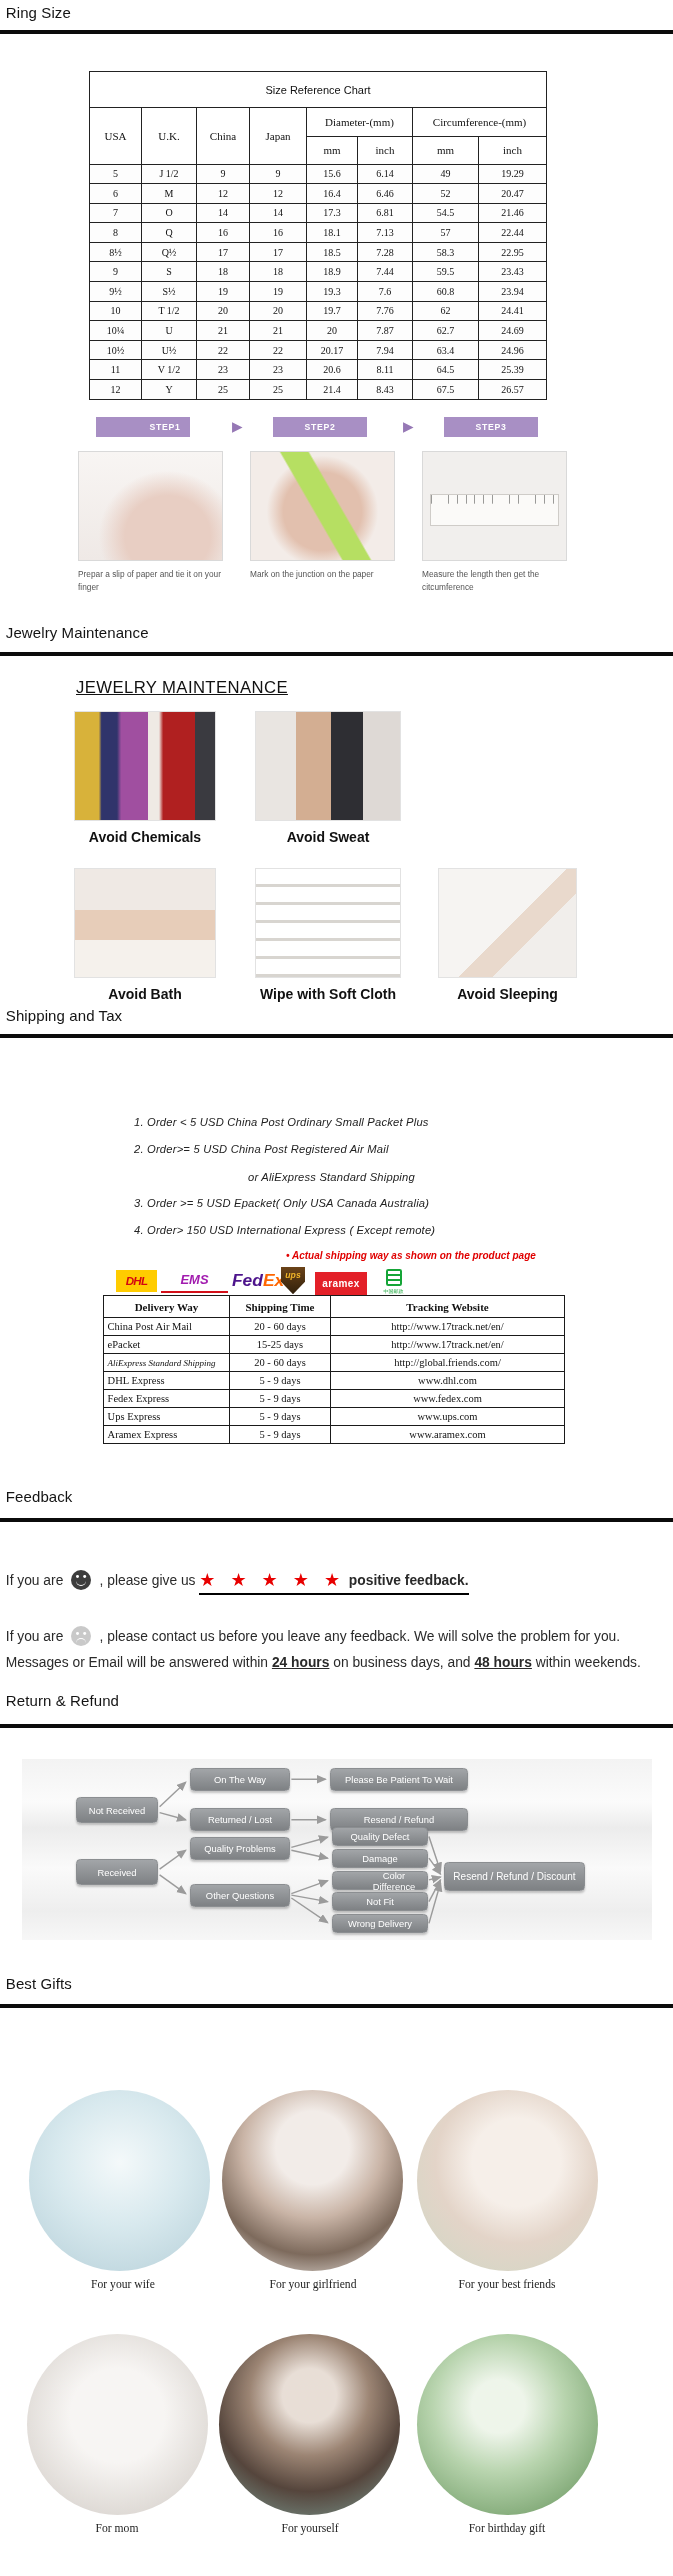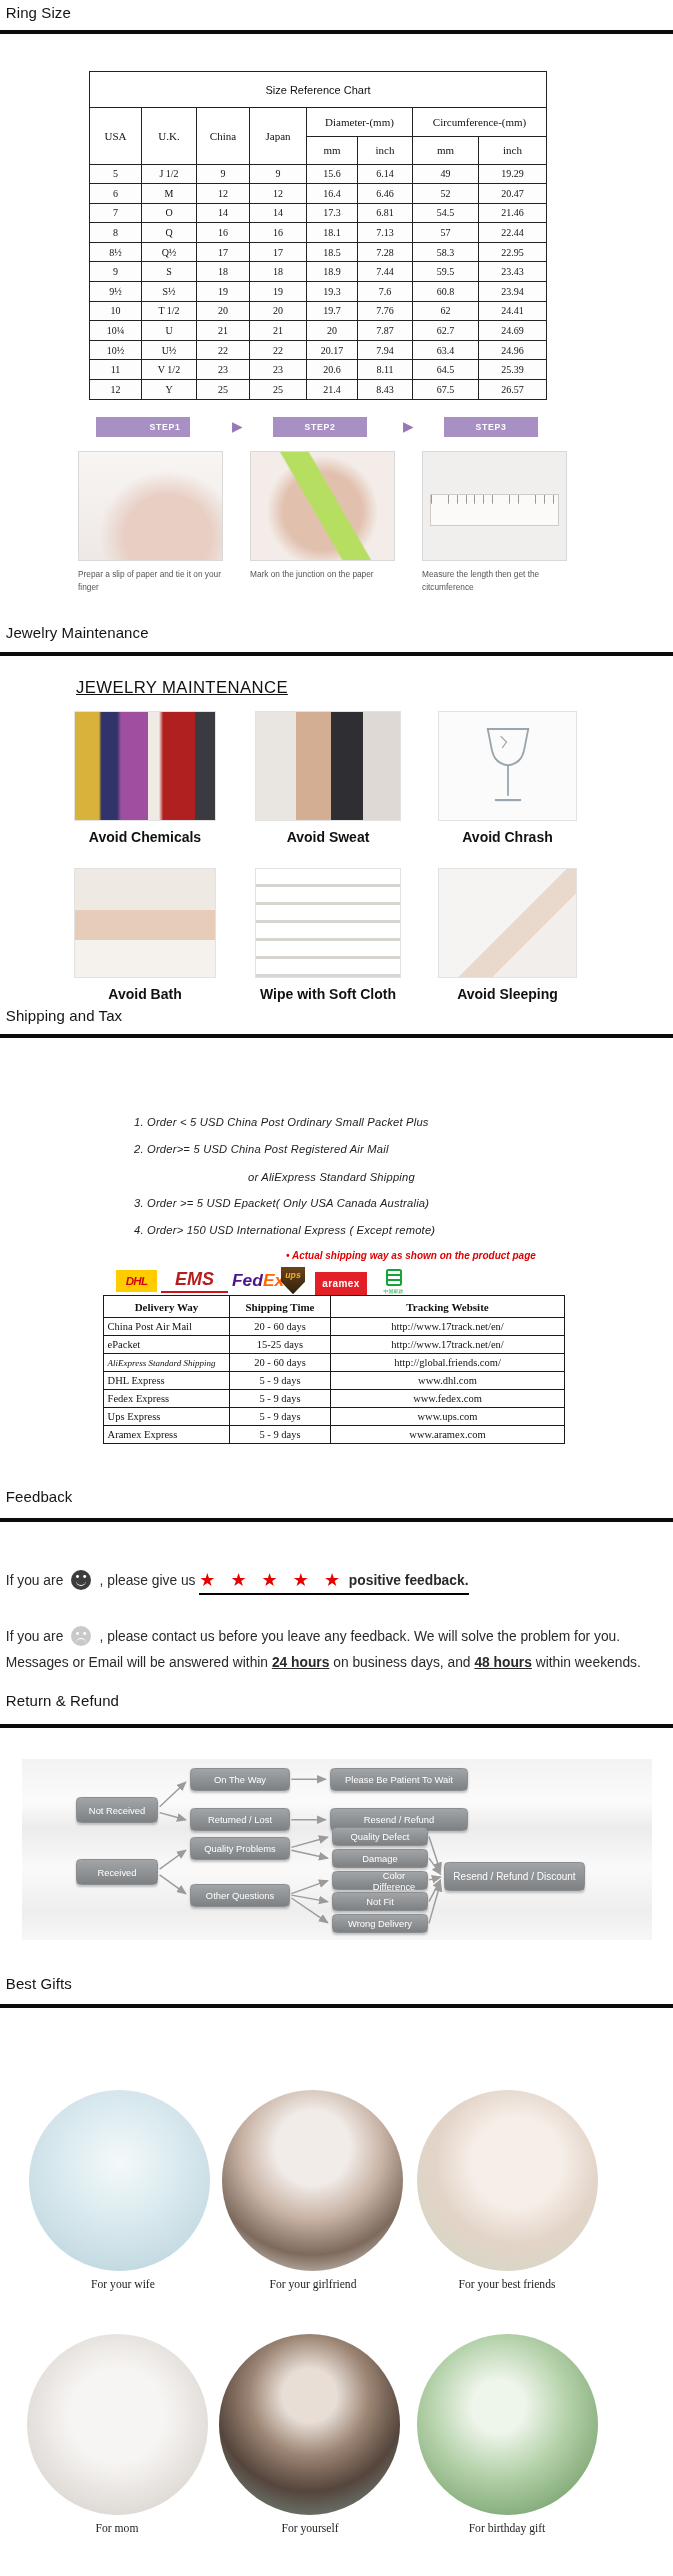--- a/index.html
+++ b/index.html
@@ -45,21 +45,21 @@
   .img-bath { background:linear-gradient(180deg,#efe9e4 0 38%, #e7cdb9 38% 66%, #f5f1ec 66%); }
   .img-cloth { background:repeating-linear-gradient(180deg,#ffffff 0 14.5px,#d8d5d0 14.5px 18px), #fff; }
   .img-sleep { background:linear-gradient(135deg,#f6f4f2 0 52%, #e9d9cc 52% 66%, #f1eeeb 66%); }
 
   
   .ship-line { position:absolute; font-style:italic; font-size:11.2px; color:#222; letter-spacing:0.2px; }
   .ship-note { position:absolute; left:286px; top:1250px; color:#e00000; font-style:italic; font-size:10px; font-weight:bold; }
   .logo-row { position:absolute; left:0; top:1266px; width:674px; height:32px; }
   .logo { position:absolute; display:flex; align-items:center; justify-content:center; }
   .logo-dhl { left:116px; top:3.6px; width:41px; height:22px; background:#ffcc00; color:#d40511; font-weight:bold; font-style:italic; font-size:11.6px; letter-spacing:-0.7px; }
-  .logo-ems { left:161px; top:1.4px; width:67px; height:26px; color:#b91c1c; font-weight:bold; font-style:italic; font-size:18px; border-bottom:2.2px solid #d30f19; }
+  .logo-ems { left:161px; top:1.4px; width:67px; height:26px; color:#a21caf; font-weight:bold; font-style:italic; font-size:13px; border-bottom:2.2px solid #d30f19; }
   .logo-fedex { left:232px; top:3.6px; height:22px; font-weight:bold; font-size:17.4px; font-style:italic; }
   .fedex-a { color:#4d148c; } .fedex-b { color:#ff6600; } .fedex-dot { color:#4d148c; font-size:10px; }
   .logo-ups { left:281px; top:0.7px; width:24px; height:27.5px; background:linear-gradient(180deg,#6b4318,#31200c);
     clip-path:polygon(0 0,100% 0,100% 55%,50% 100%,0 55%); color:#f0b429; font-weight:bold; font-style:italic; font-size:8.7px; padding-top:2.9px; align-items:flex-start; }
   .logo-aramex { left:315px; top:5.8px; width:52px; height:24px; background:#e32028; color:#fff; font-weight:bold; font-size:10px; letter-spacing:0.4px; }
   .logo-cnpost { left:382px; top:0.7px; width:23px; height:29px; flex-direction:column; color:#15a537; }
   .cnpost-mark { width:16px; height:17.4px; border:2.2px solid #15a537; border-radius:2.2px;
     background:repeating-linear-gradient(180deg,rgba(0,0,0,0) 0 2.9px,#15a537 2.9px 5px); }
   .cnpost-text { font-size:5px; color:#15a537; margin-top:1.4px; white-space:nowrap; }
 
@@ -291,31 +291,20 @@
   <div class="rule" style="top:652px;"></div>
   <div class="jm-sub">JEWELRY MAINTENANCE</div>
 
   <div class="jm-tile" style="left:74px; top:711px; width:142px;">
     <div class="jm-img img-chem"></div>
     <div class="jm-caption">Avoid Chemicals</div>
   </div>
   <div class="jm-tile" style="left:255px; top:711px; width:146px;">
     <div class="jm-img img-sweat"></div>
     <div class="jm-caption">Avoid Sweat</div>
-  </div>
-  <div class="jm-tile" style="left:438px; top:711px; width:139px;">
-    <div class="jm-img img-crash">
-      <svg width="58" height="80" viewBox="0 0 80 110">
-        <path d="M12 4 L68 4 L62 34 Q58 52 40 54 Q22 52 18 34 Z" fill="none" stroke="#9aa6ad" stroke-width="2.5"></path>
-        <line x1="40" y1="54" x2="40" y2="96" stroke="#9aa6ad" stroke-width="2.5"></line>
-        <line x1="22" y1="102" x2="58" y2="102" stroke="#9aa6ad" stroke-width="3"></line>
-        <path d="M30 14 L38 22 L32 30" fill="none" stroke="#9aa6ad" stroke-width="1.6"></path>
-      </svg>
-    </div>
-    <div class="jm-caption">Avoid Chrash</div>
   </div>
   <div class="jm-tile" style="left:74px; top:868px; width:142px;">
     <div class="jm-img img-bath"></div>
     <div class="jm-caption">Avoid Bath</div>
   </div>
   <div class="jm-tile" style="left:255px; top:868px; width:146px;">
     <div class="jm-img img-cloth"></div>
     <div class="jm-caption">Wipe with Soft Cloth</div>
   </div>
   <div class="jm-tile" style="left:438px; top:868px; width:139px;">

